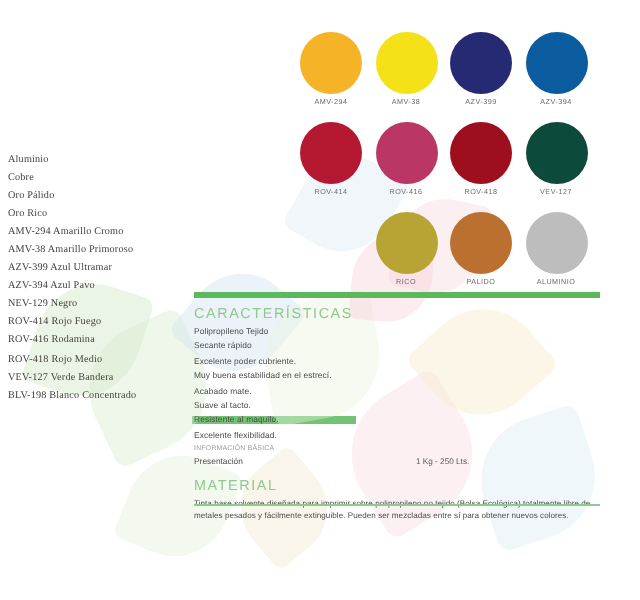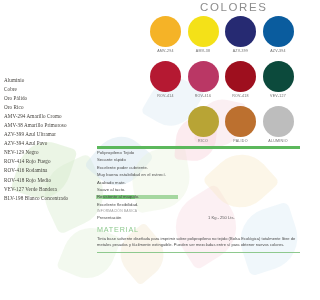--- a/index.html
+++ b/index.html
@@ -86,21 +86,20 @@
       <div class="petal" style="left: 150px; top: -58px; width: 46px; height: 50px; background: rgb(220, 233, 243); transform: rotate(30deg);"></div>
       <div class="petal" style="left: 175px; top: 60px; width: 62px; height: 64px; background: rgb(247, 219, 227); transform: rotate(-32deg);"></div>
       <div class="petal" style="left: 198px; top: -36px; width: 44px; height: 48px; background: rgb(246, 217, 225); transform: rotate(12deg);"></div>
       <div class="petal" style="left: 214px; top: 18px; width: 54px; height: 56px; background: rgb(248, 233, 200); transform: rotate(48deg);"></div>
       <div class="petal" style="left: 240px; top: 74px; width: 58px; height: 60px; background: rgb(220, 236, 246); transform: rotate(-18deg);"></div>
       <div class="petal" style="left: 64px; top: 92px; width: 50px; height: 52px; background: rgb(227, 240, 216); transform: rotate(22deg);"></div>
       <div class="petal" style="left: 120px; top: 96px; width: 44px; height: 46px; background: rgb(243, 231, 207); transform: rotate(-40deg);"></div>
       <div class="petal" style="left: 176px; top: -18px; width: 40px; height: 44px; background: rgb(249, 207, 217); transform: rotate(5deg);"></div>
     </div>
 
-  <div class="colores-title">COLORES</div>
 
   <div class="swatches" id="swatches">
       <div class="srow">
         <div class="sw" style="left: 0px;">
           <span class="dot" style="background: rgb(245, 179, 39);"></span>
           <span class="scode">AMV-294</span>
         </div>
         <div class="sw" style="left: 37.5px;">
           <span class="dot" style="background: rgb(244, 225, 24);"></span>
           <span class="scode">AMV-38</span>
@@ -162,20 +161,21 @@
         <li>ROV-414 Rojo Fuego</li>
         <li>ROV-416 Rodamina</li>
         <li>ROV-418 Rojo Medio</li>
         <li>VEV-127 Verde Bandera</li>
         <li>BLV-198 Blanco Concentrado</li>
       </ul>
   </div>
 
   <div class="panel">
     <div class="greenbar"></div>
+    <div class="sechead">CARACTERÍSTICAS</div>
     <ul class="bullets" id="caracteristicas">
         <li>Polipropileno Tejido</li>
         <li>Secante rápido</li>
         <li>Excelente poder cubriente.</li>
         <li>Muy buena estabilidad en el estrecí.</li>
         <li>Acabado mate.</li>
         <li>Suave al tacto.</li>
         <li class="hl">Resistente al maquilo.</li>
         <li>Excelente flexibilidad.</li>
       </ul>

